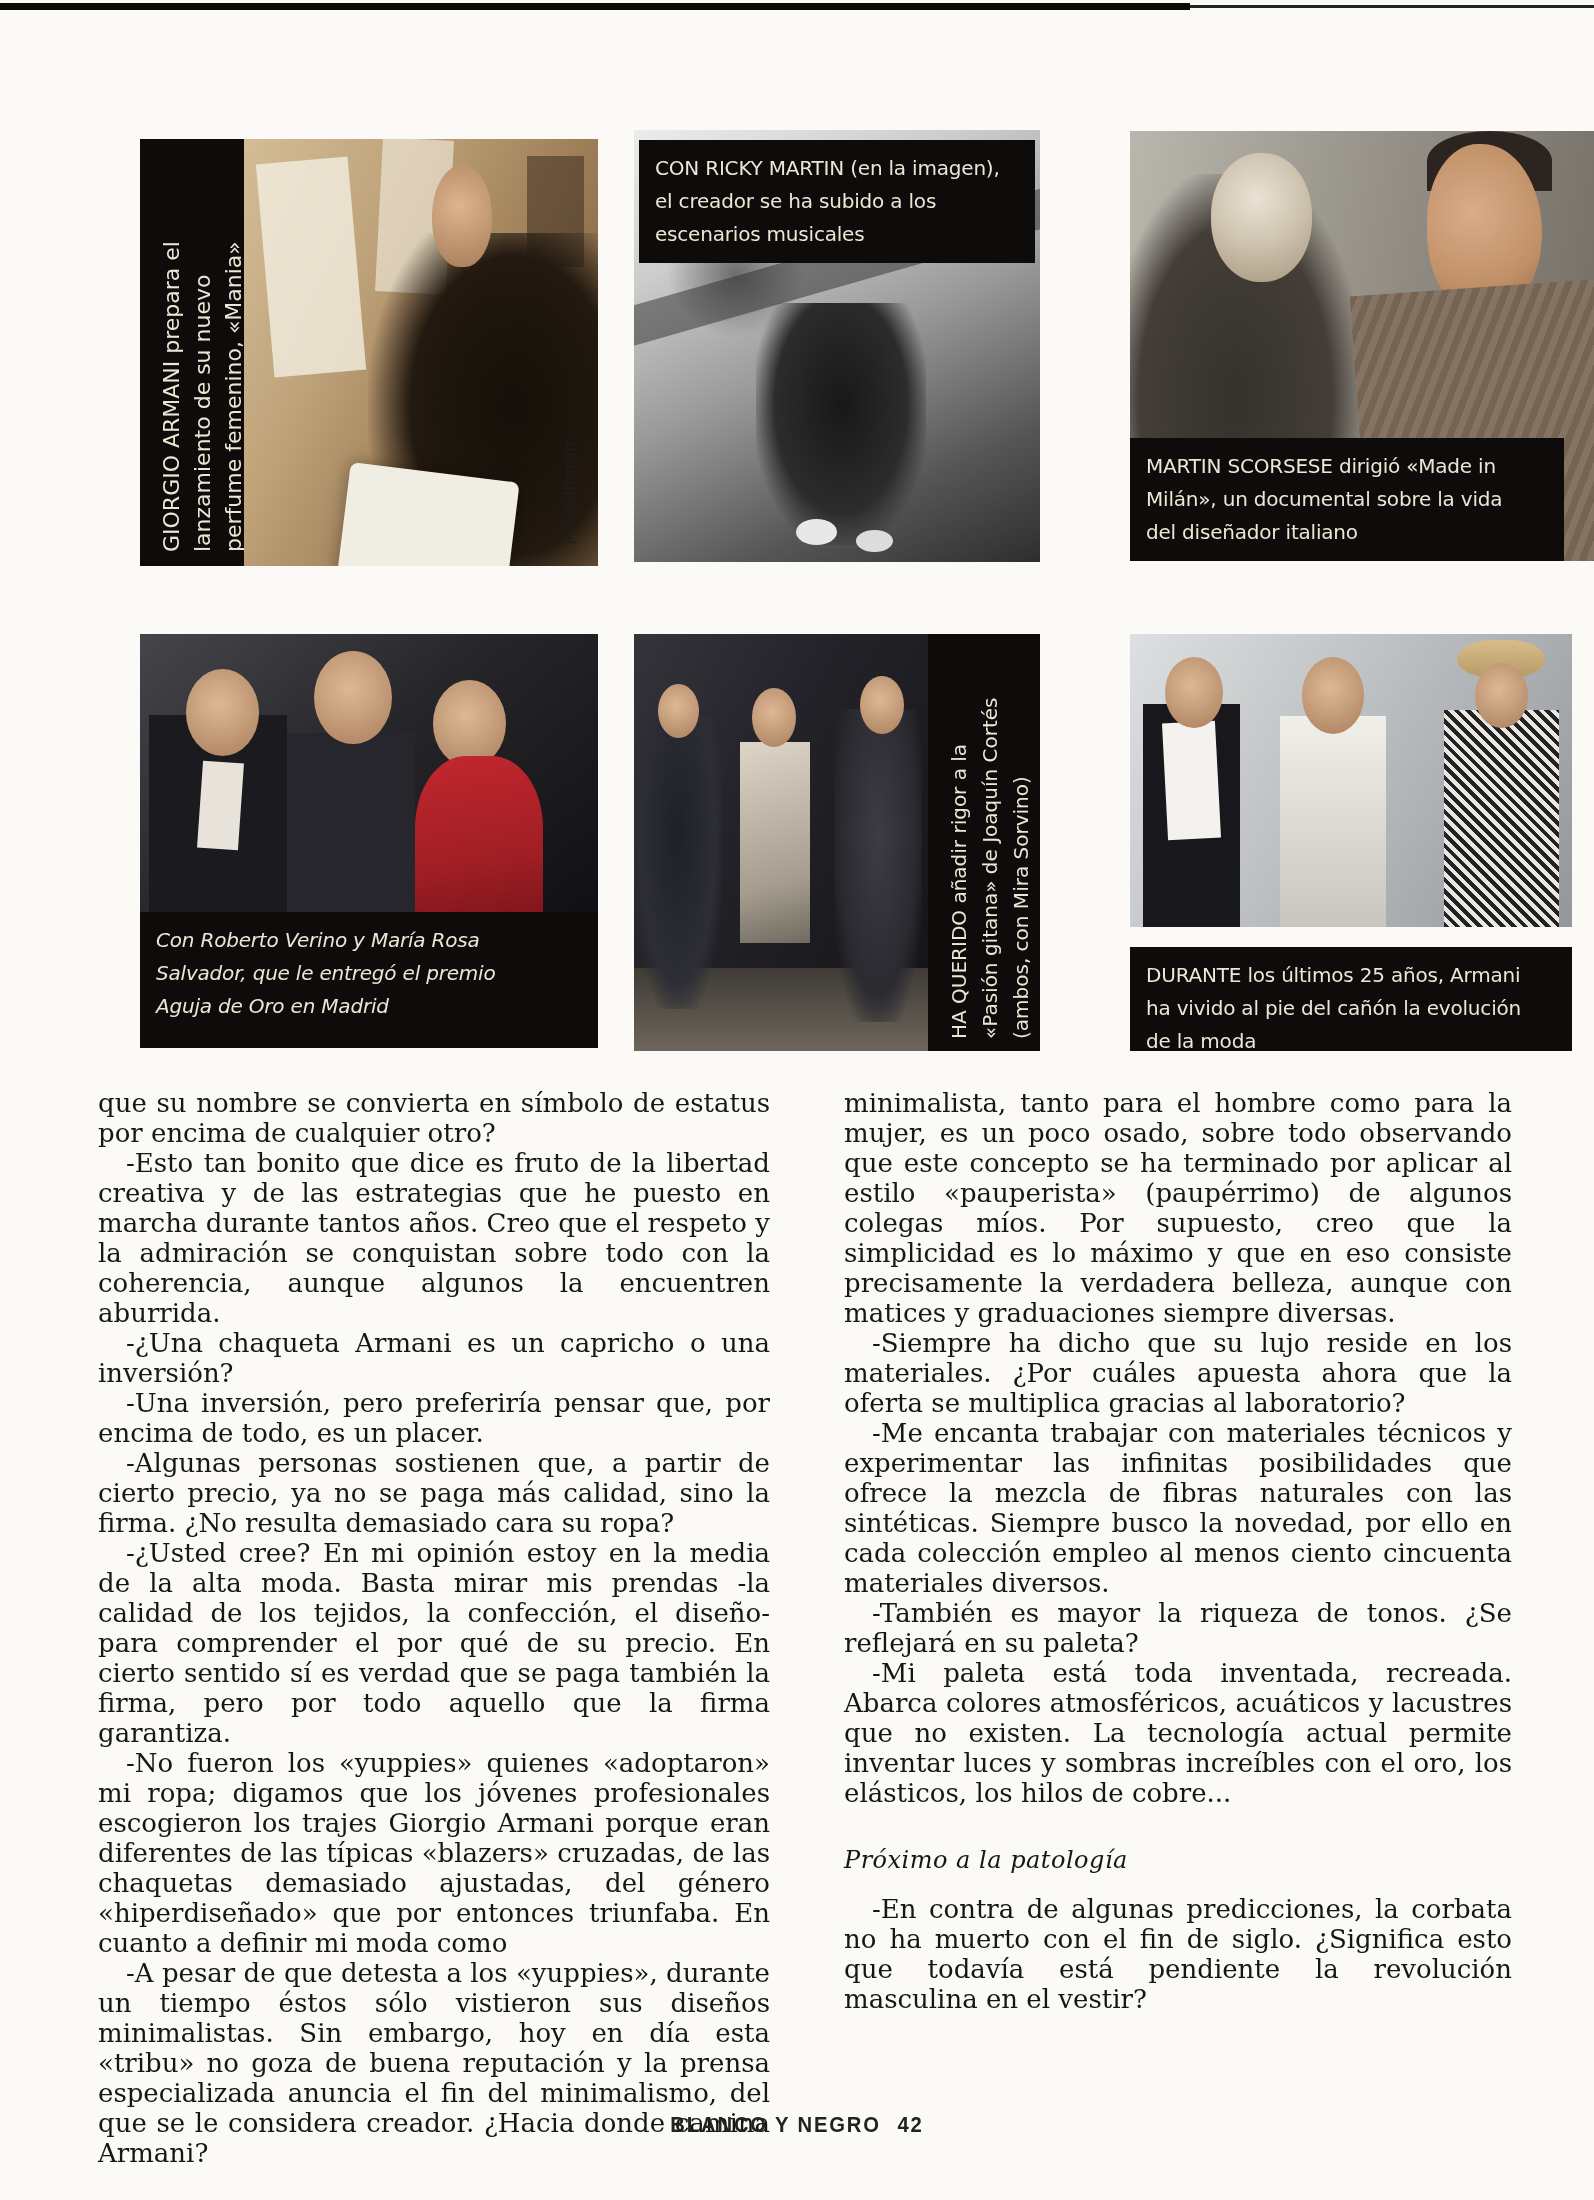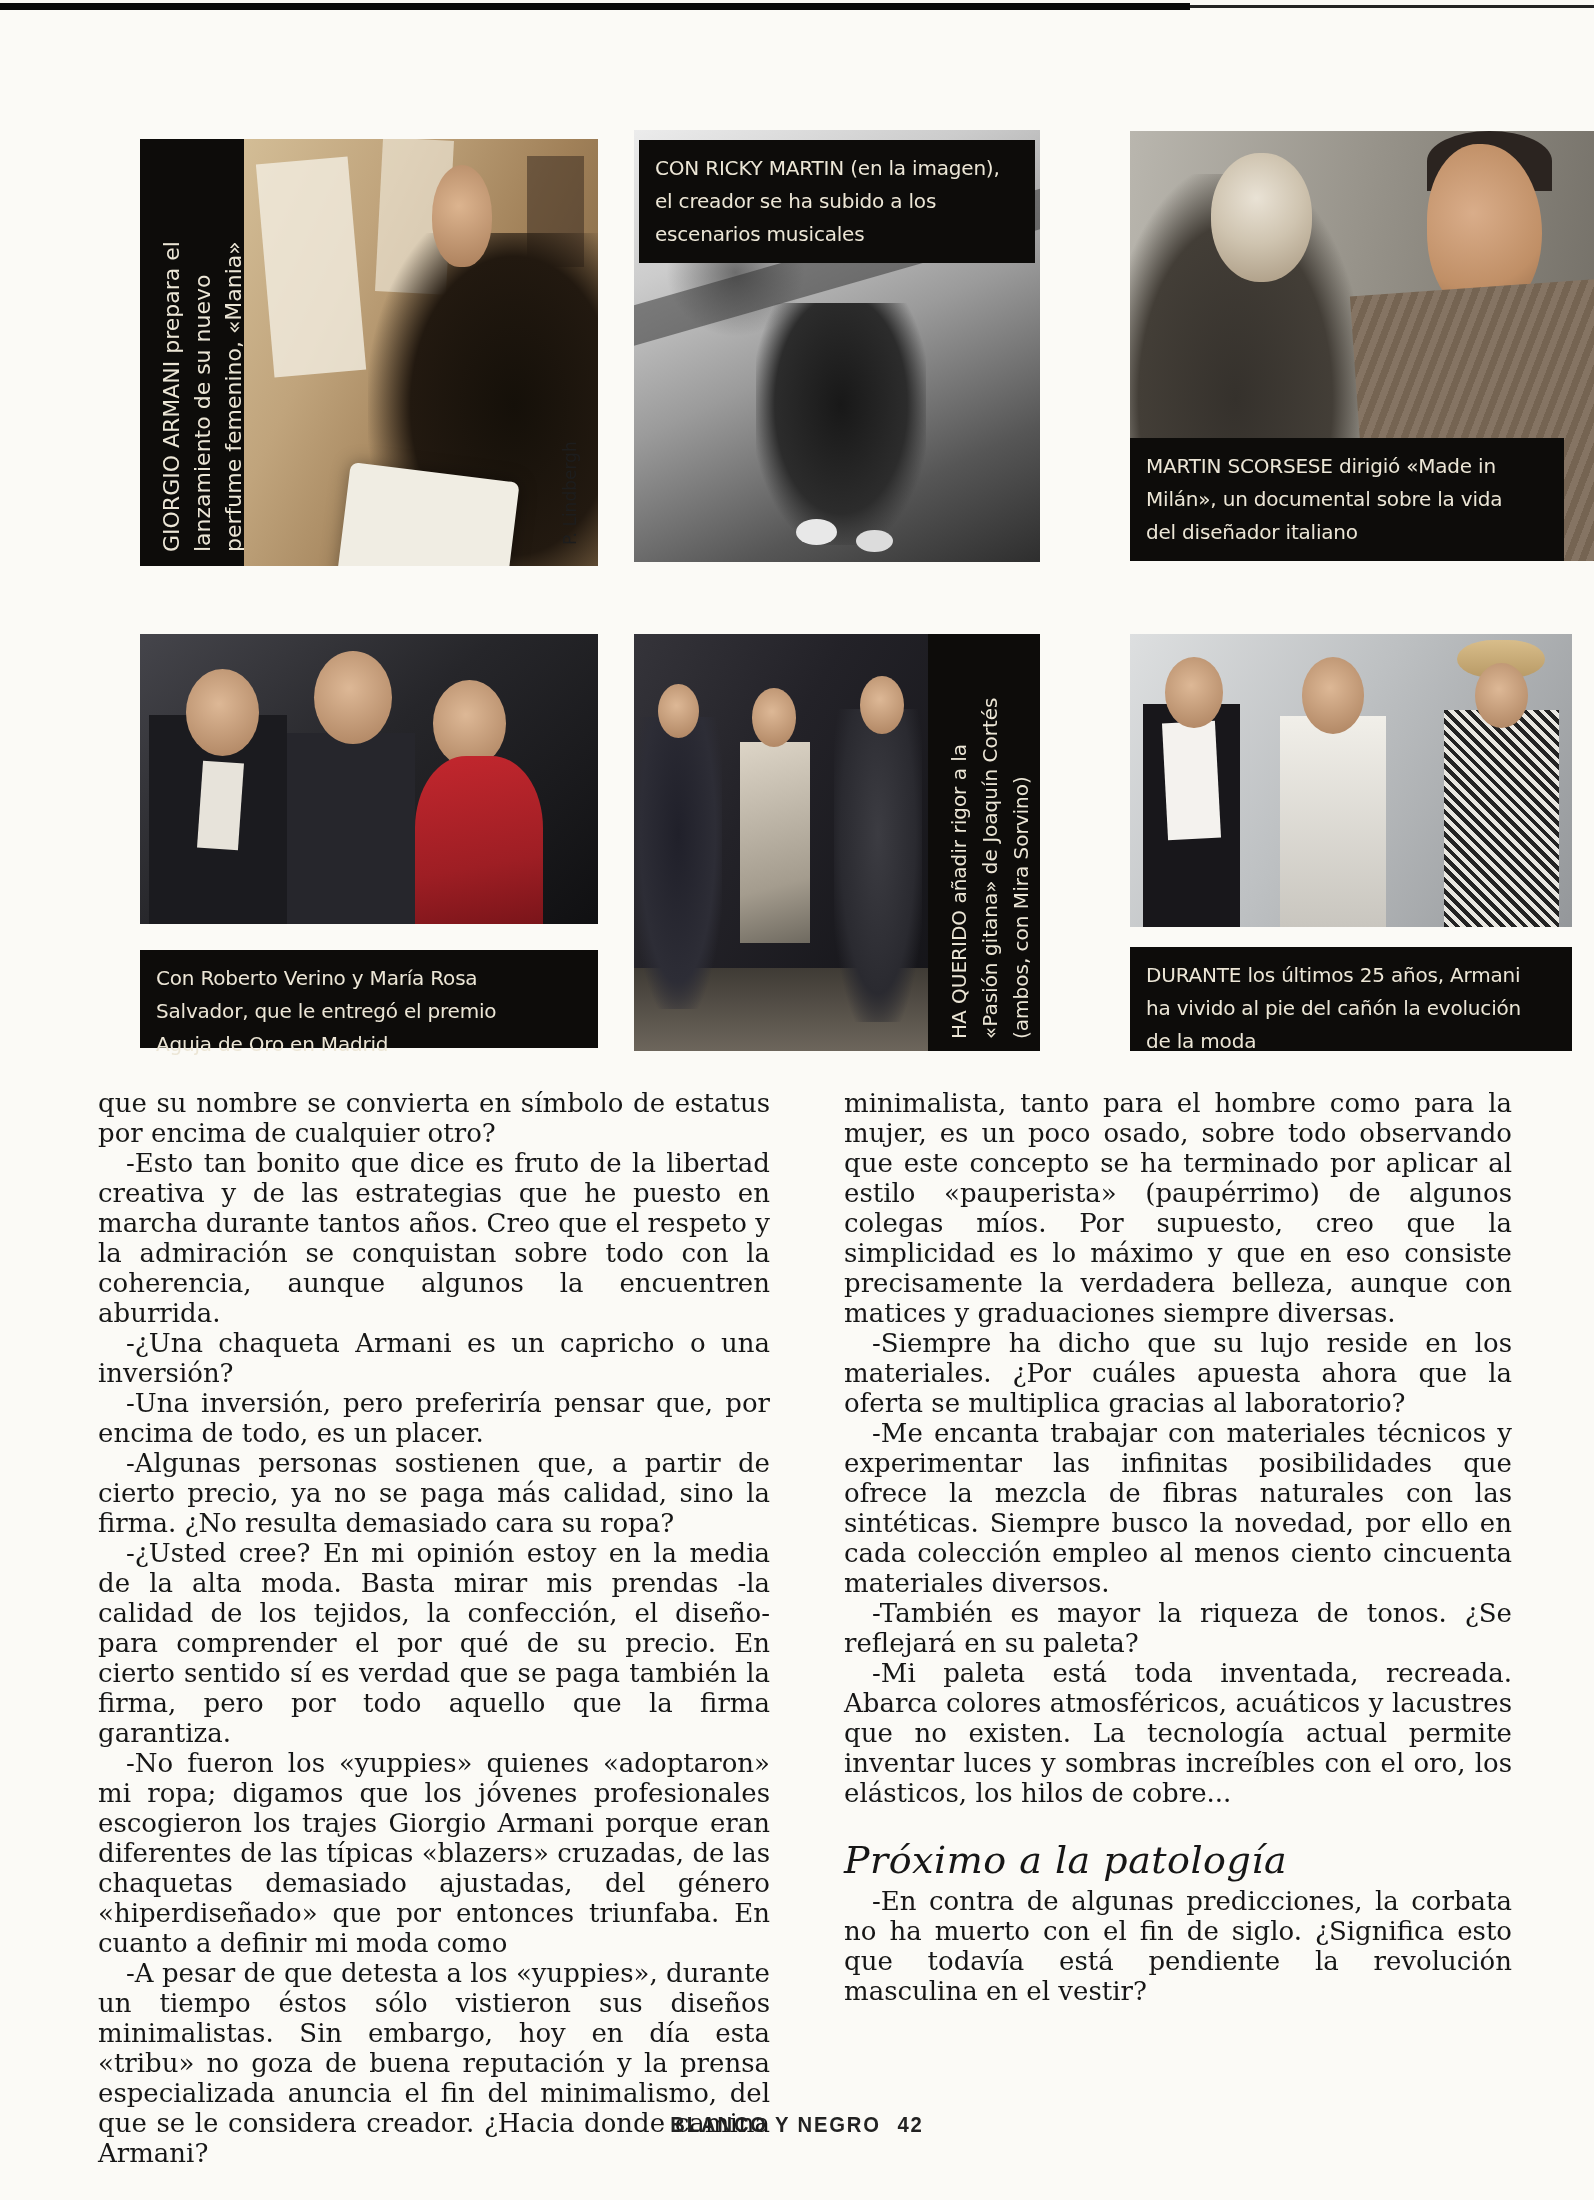--- a/index.html
+++ b/index.html
@@ -78,21 +78,21 @@
   .p4 .img{left:0;top:0;width:100%;height:290px;
            background:linear-gradient(140deg,#45454b 0%,#26262a 45%,#101012 100%);}
   .p4 .suitL{left:2%;top:28%;width:30%;height:75%;background:#1b1b1f;}
   .p4 .shirtL{left:13%;top:44%;width:9%;height:30%;background:#e7e3da;transform:rotate(4deg);}
   .p4 .headL{left:10%;top:12%;width:16%;height:30%;}
   .p4 .suitM{left:32%;top:34%;width:28%;height:70%;background:#26262c;}
   .p4 .headM{left:38%;top:6%;width:17%;height:32%;}
   .p4 .headF{left:64%;top:16%;width:16%;height:30%;}
   .p4 .dress{left:60%;top:42%;width:28%;height:62%;border-radius:40% 40% 0 0;
              background:linear-gradient(170deg,#c3272e 0%,#9e1e24 60%,#741318 100%);}
-  .p4 .capbox{left:0;bottom:0;width:100%;height:98px;padding:12px 80px 12px 16px;}
+  .p4 .capbox{left:0;bottom:0;width:100%;height:136px;padding:12px 80px 12px 16px;font-style:italic;}
 
   
   .p5{left:594px;top:618px;width:406px;height:417px;}
   .p5 .img{left:0;top:0;width:294px;height:100%;
            background:linear-gradient(120deg,#35343a 0%,#232228 40%,#131317 100%);}
   .p5 .floor{left:0;bottom:0;width:100%;height:20%;background:linear-gradient(#3f3b35,#6d665c);}
   .p5 .figL{left:0;top:20%;width:30%;height:70%;
             background:radial-gradient(ellipse at 50% 40%,#20202a 0%,#2d2d36 60%,rgba(45,45,54,0) 78%);}
   .p5 .headL{left:8%;top:12%;width:14%;height:13%;}
   .p5 .dressC{left:36%;top:26%;width:24%;height:48%;
@@ -121,21 +121,21 @@
   .p6 .headR{right:10%;top:10%;width:12%;height:22%;}
   .p6 .capbox{left:0;bottom:0;width:100%;height:104px;padding:12px 48px 12px 16px;}
 
   
   .col{position:absolute;top:1088px;font-size:26px;line-height:30px;}
   .colL{left:98px;width:672px;}
   .colR{left:844px;width:668px;}
   .para{margin:0;text-align:justify;text-indent:28px;}
   .cont{text-indent:0;}
   .subhead{font-family:"DejaVu Serif",serif;font-style:italic;font-weight:500;
-           font-size:38px;line-height:44px;margin:30px 0 4px 0;letter-spacing:.5px;}
+           font-size:24px;line-height:44px;margin:30px 0 12px 0;letter-spacing:.5px;}
 
   
   .footer{position:absolute;top:2112px;left:0;width:100%;text-align:center;
           font-family:"Liberation Sans",sans-serif;font-weight:bold;font-size:22px;
           letter-spacing:2px;color:#222;transform:scaleX(.92);}
   .pgnum{margin-left:18px;}
 </style>
 </head>
 <body>
 

